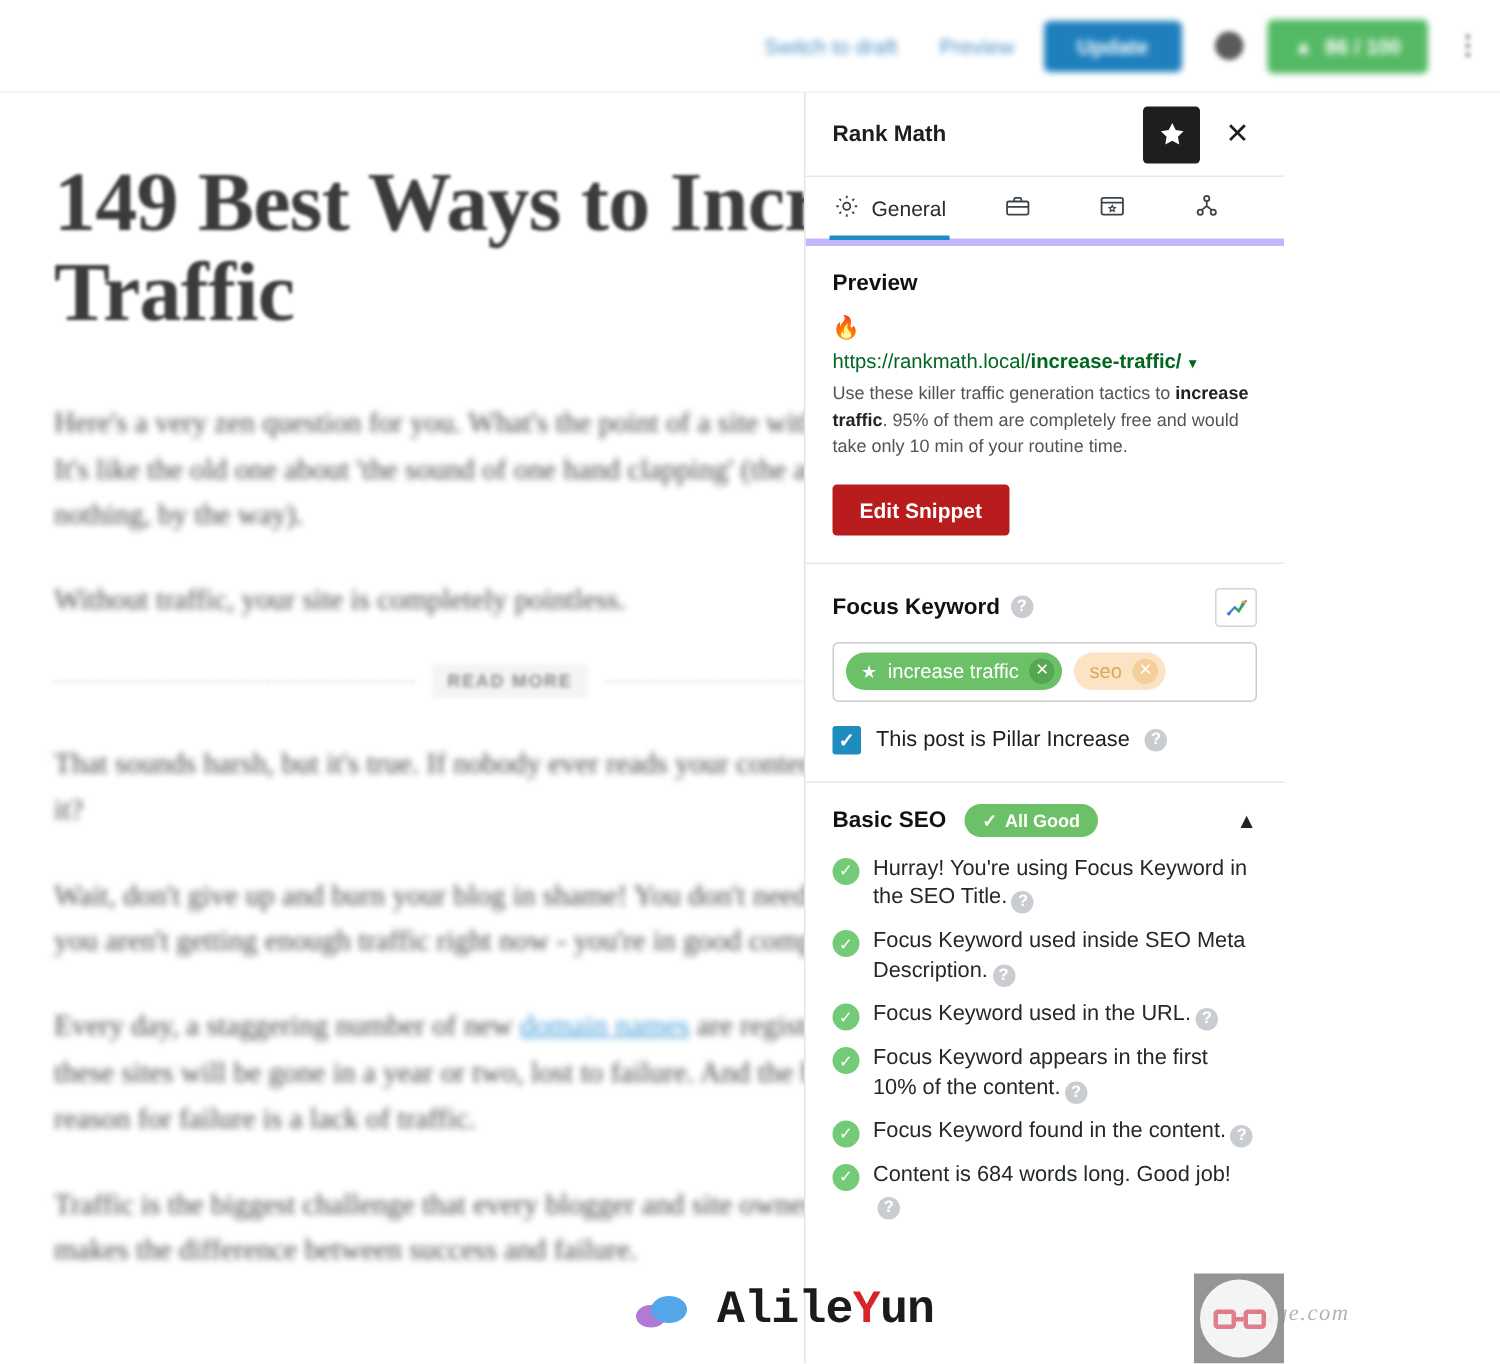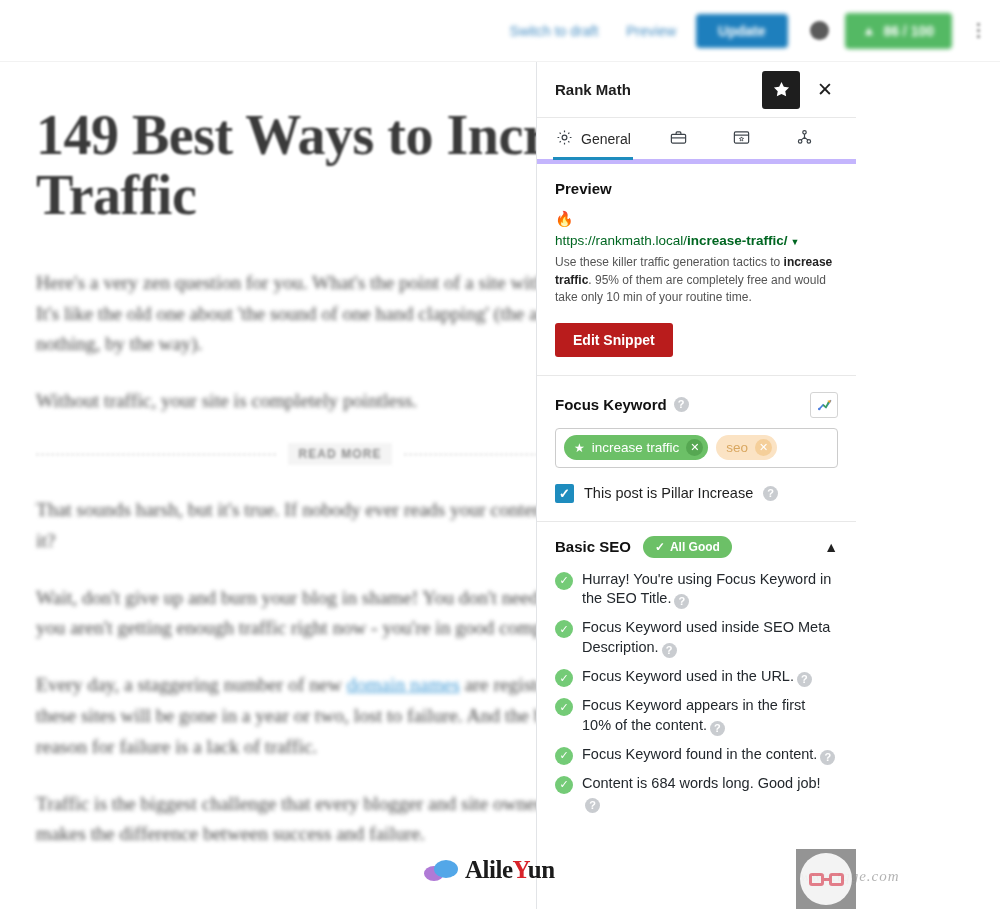--- a/index.html
+++ b/index.html
@@ -199,22 +199,22 @@
   .wm-alileyun .cloud { width: 34px; height: 24px; position: relative; }
   .wm-alileyun .cloud:before {
     content: ""; position: absolute; left: 0; top: 8px; width: 20px; height: 15px;
     background: #b07ad6; border-radius: 50%;
   }
   .wm-alileyun .cloud:after {
     content: ""; position: absolute; left: 10px; top: 2px; width: 24px; height: 18px;
     background: #53a7e8; border-radius: 50%;
   }
   .wm-alileyun .txt {
-    font-family: Liberation Serif, serif; font-size: 25px; font-weight: 700;
-    color: #1b1b1b; letter-spacing: -0.5px;
+    font-family: Liberation Mono, monospace; font-size: 31px; font-weight: 700;
+    color: #1b1b1b; letter-spacing: -0.5px; margin-left: 13px;
   }
   .wm-alileyun .txt .y { color: #d8232a; }
 
   .wm-cn {
     position: absolute; left: 700px; top: 848px; width: 300px;
     text-align: center; pointer-events: none; opacity: .42;
   }
   .wm-cn .cn {
     font-family: "Liberation Serif", serif; font-size: 31px; font-weight: 700;
     color: #6e6e6e; letter-spacing: 2px; line-height: 1;

